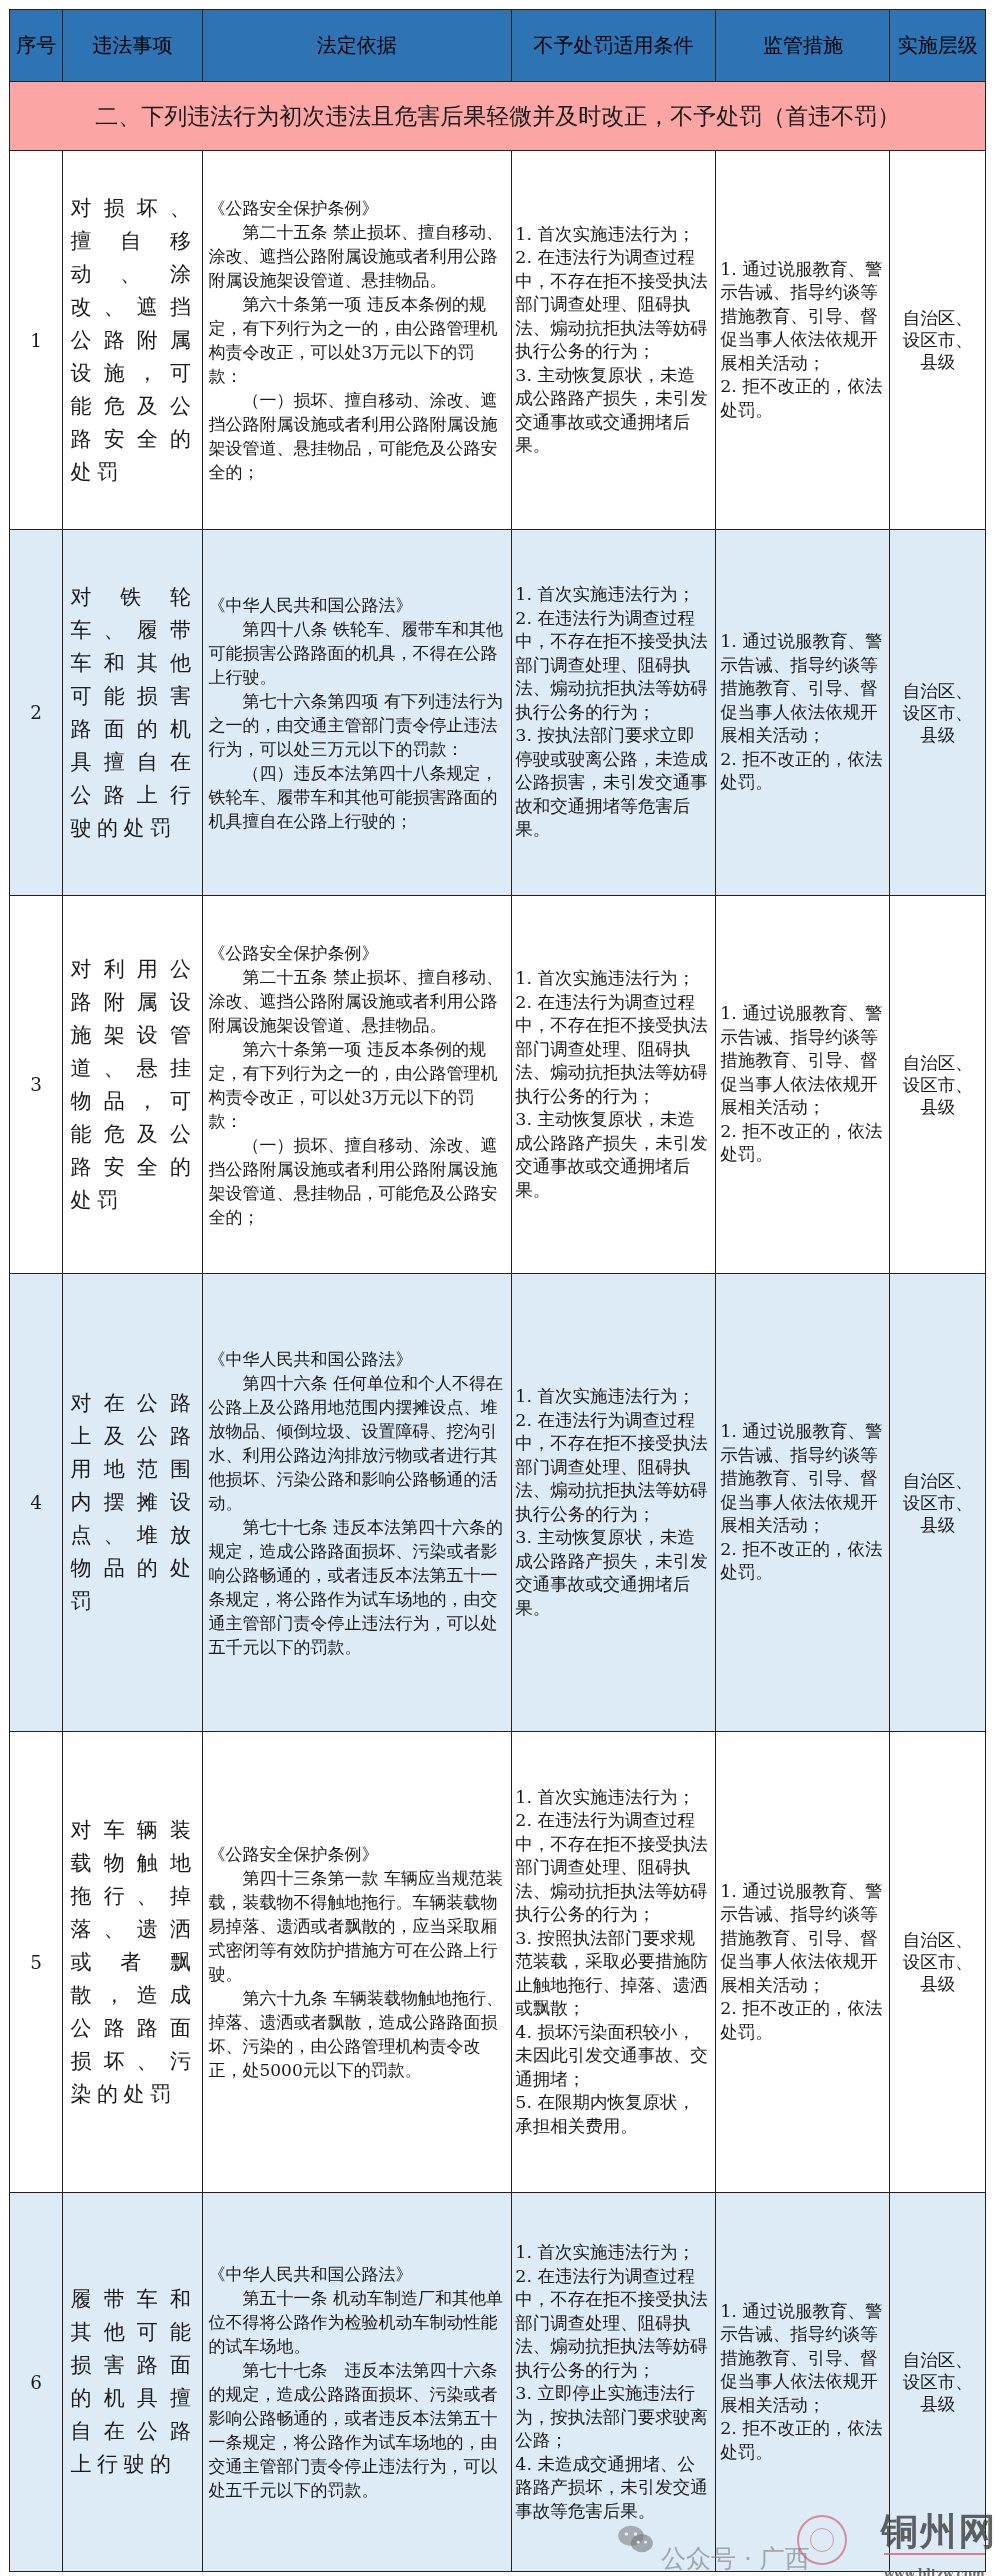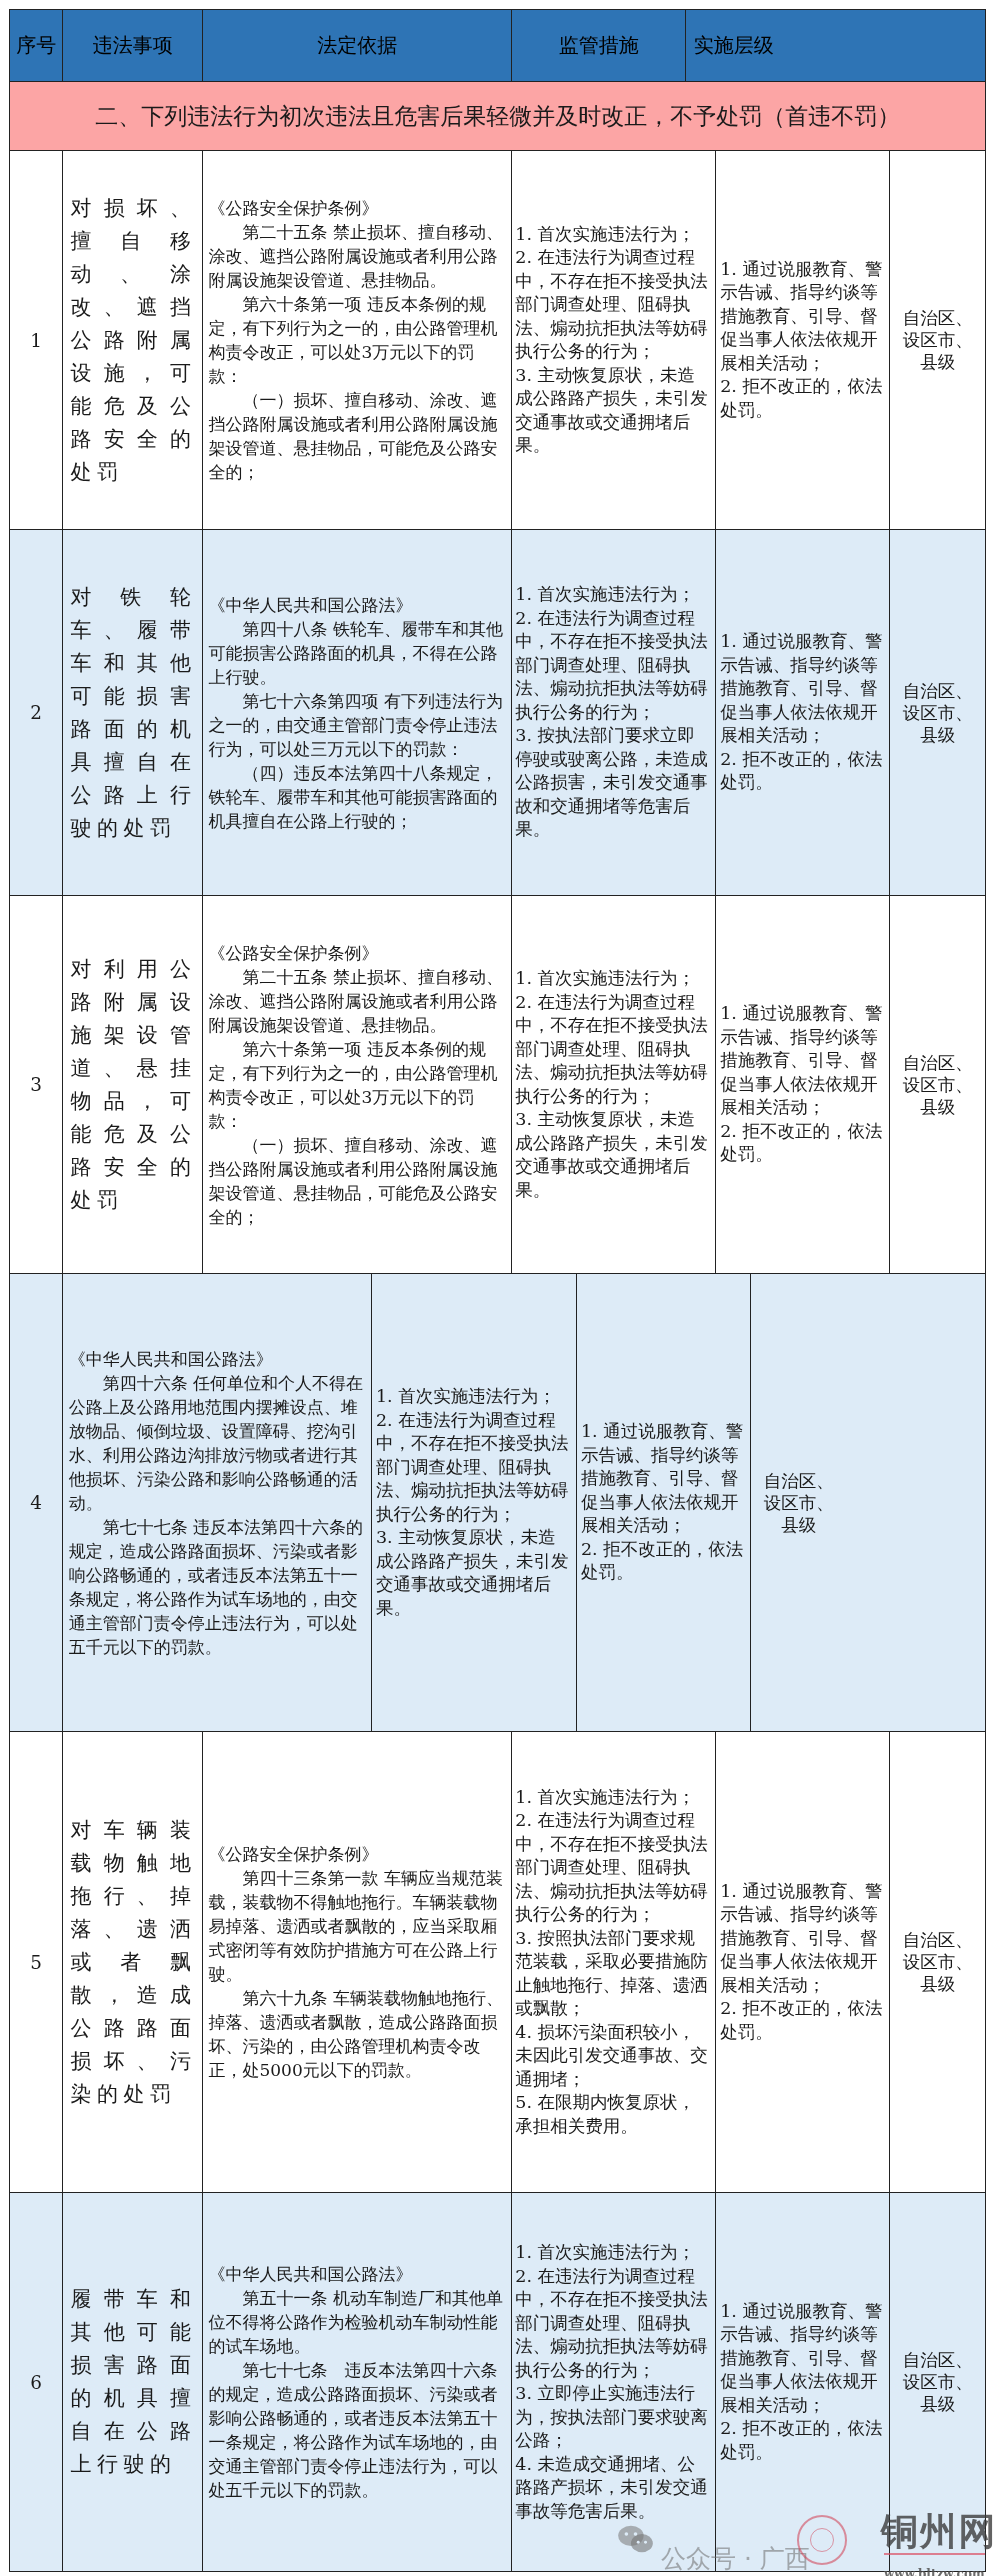--- a/index.html
+++ b/index.html
@@ -41,20 +41,21 @@
             font-size: 12px; color: rgba(80,80,80,0.85); border-top: 2.8px solid rgba(220,80,100,0.7); padding-top: 12px; }
 </style>
 </head>
 <body>
 
 <div class="table">
   <div class="hdr">
     <div class="c1">序号</div>
     <div class="c2">违法事项</div>
     <div class="c3">法定依据</div>
+    <div class="c4">不予处罚适用条件</div>
     <div class="c5">监管措施</div>
     <div class="c6">实施层级</div>
   </div>
 
   <div class="section">二、下列违法行为初次违法且危害后果轻微并及时改正，不予处罚（首违不罚）</div>
 
   <div class="row" style="height:378px">
     <div class="c1 num">1</div>
     <div class="c2 item">对损坏、擅自移动、涂改、遮挡公路附属设施，可能危及公路安全的处罚</div>
     <div class="c3 basis">《公路安全保护条例》
@@ -100,20 +101,21 @@
 3. 主动恢复原状，未造成公路路产损失，未引发交通事故或交通拥堵后果。</div>
     <div class="c5 meas">1. 通过说服教育、警示告诫、指导约谈等措施教育、引导、督促当事人依法依规开展相关活动；
 2. 拒不改正的，依法处罚。</div>
     <div class="c6 level">自治区、
 设区市、
 县级</div>
   </div>
 
   <div class="row alt" style="height:457px">
     <div class="c1 num">4</div>
+    <div class="c2 item">对在公路上及公路用地范围内摆摊设点、堆放物品的处罚</div>
     <div class="c3 basis">《中华人民共和国公路法》
 　　第四十六条 任何单位和个人不得在公路上及公路用地范围内摆摊设点、堆放物品、倾倒垃圾、设置障碍、挖沟引水、利用公路边沟排放污物或者进行其他损坏、污染公路和影响公路畅通的活动。
 　　第七十七条 违反本法第四十六条的规定，造成公路路面损坏、污染或者影响公路畅通的，或者违反本法第五十一条规定，将公路作为试车场地的，由交通主管部门责令停止违法行为，可以处五千元以下的罚款。</div>
     <div class="c4 cond">1. 首次实施违法行为；
 2. 在违法行为调查过程中，不存在拒不接受执法部门调查处理、阻碍执法、煽动抗拒执法等妨碍执行公务的行为；
 3. 主动恢复原状，未造成公路路产损失，未引发交通事故或交通拥堵后果。</div>
     <div class="c5 meas">1. 通过说服教育、警示告诫、指导约谈等措施教育、引导、督促当事人依法依规开展相关活动；
 2. 拒不改正的，依法处罚。</div>
     <div class="c6 level">自治区、
 设区市、

